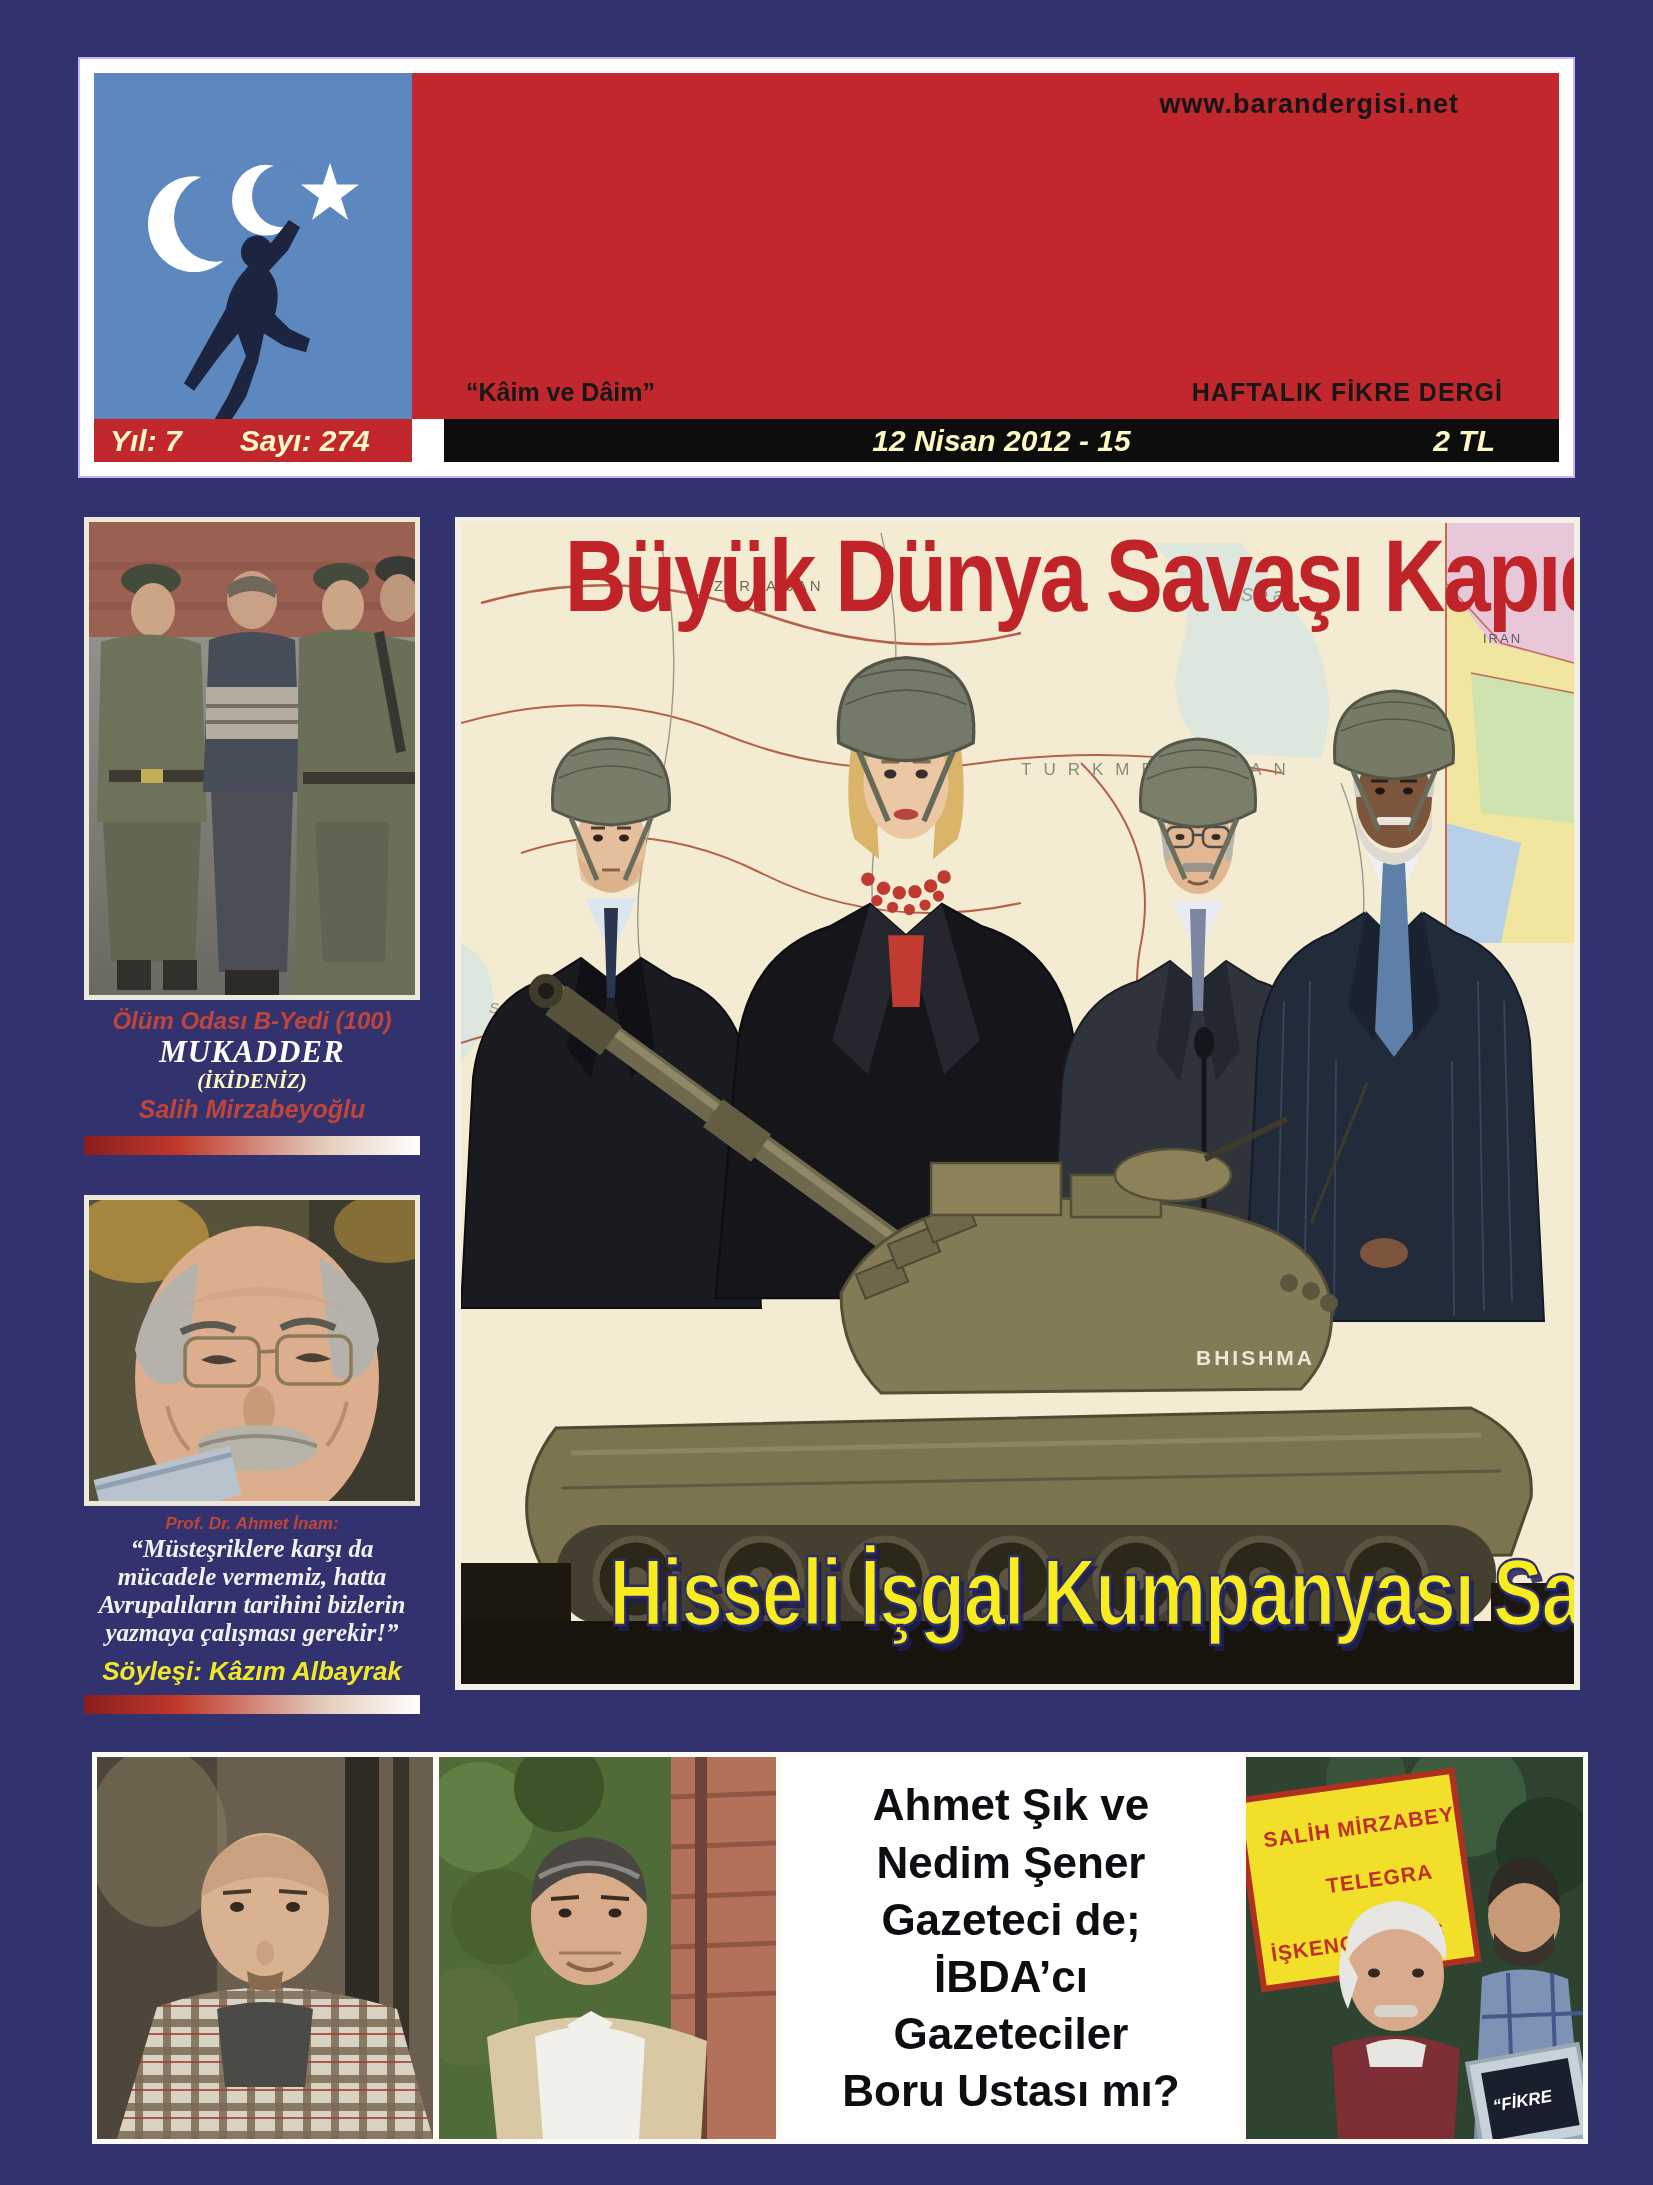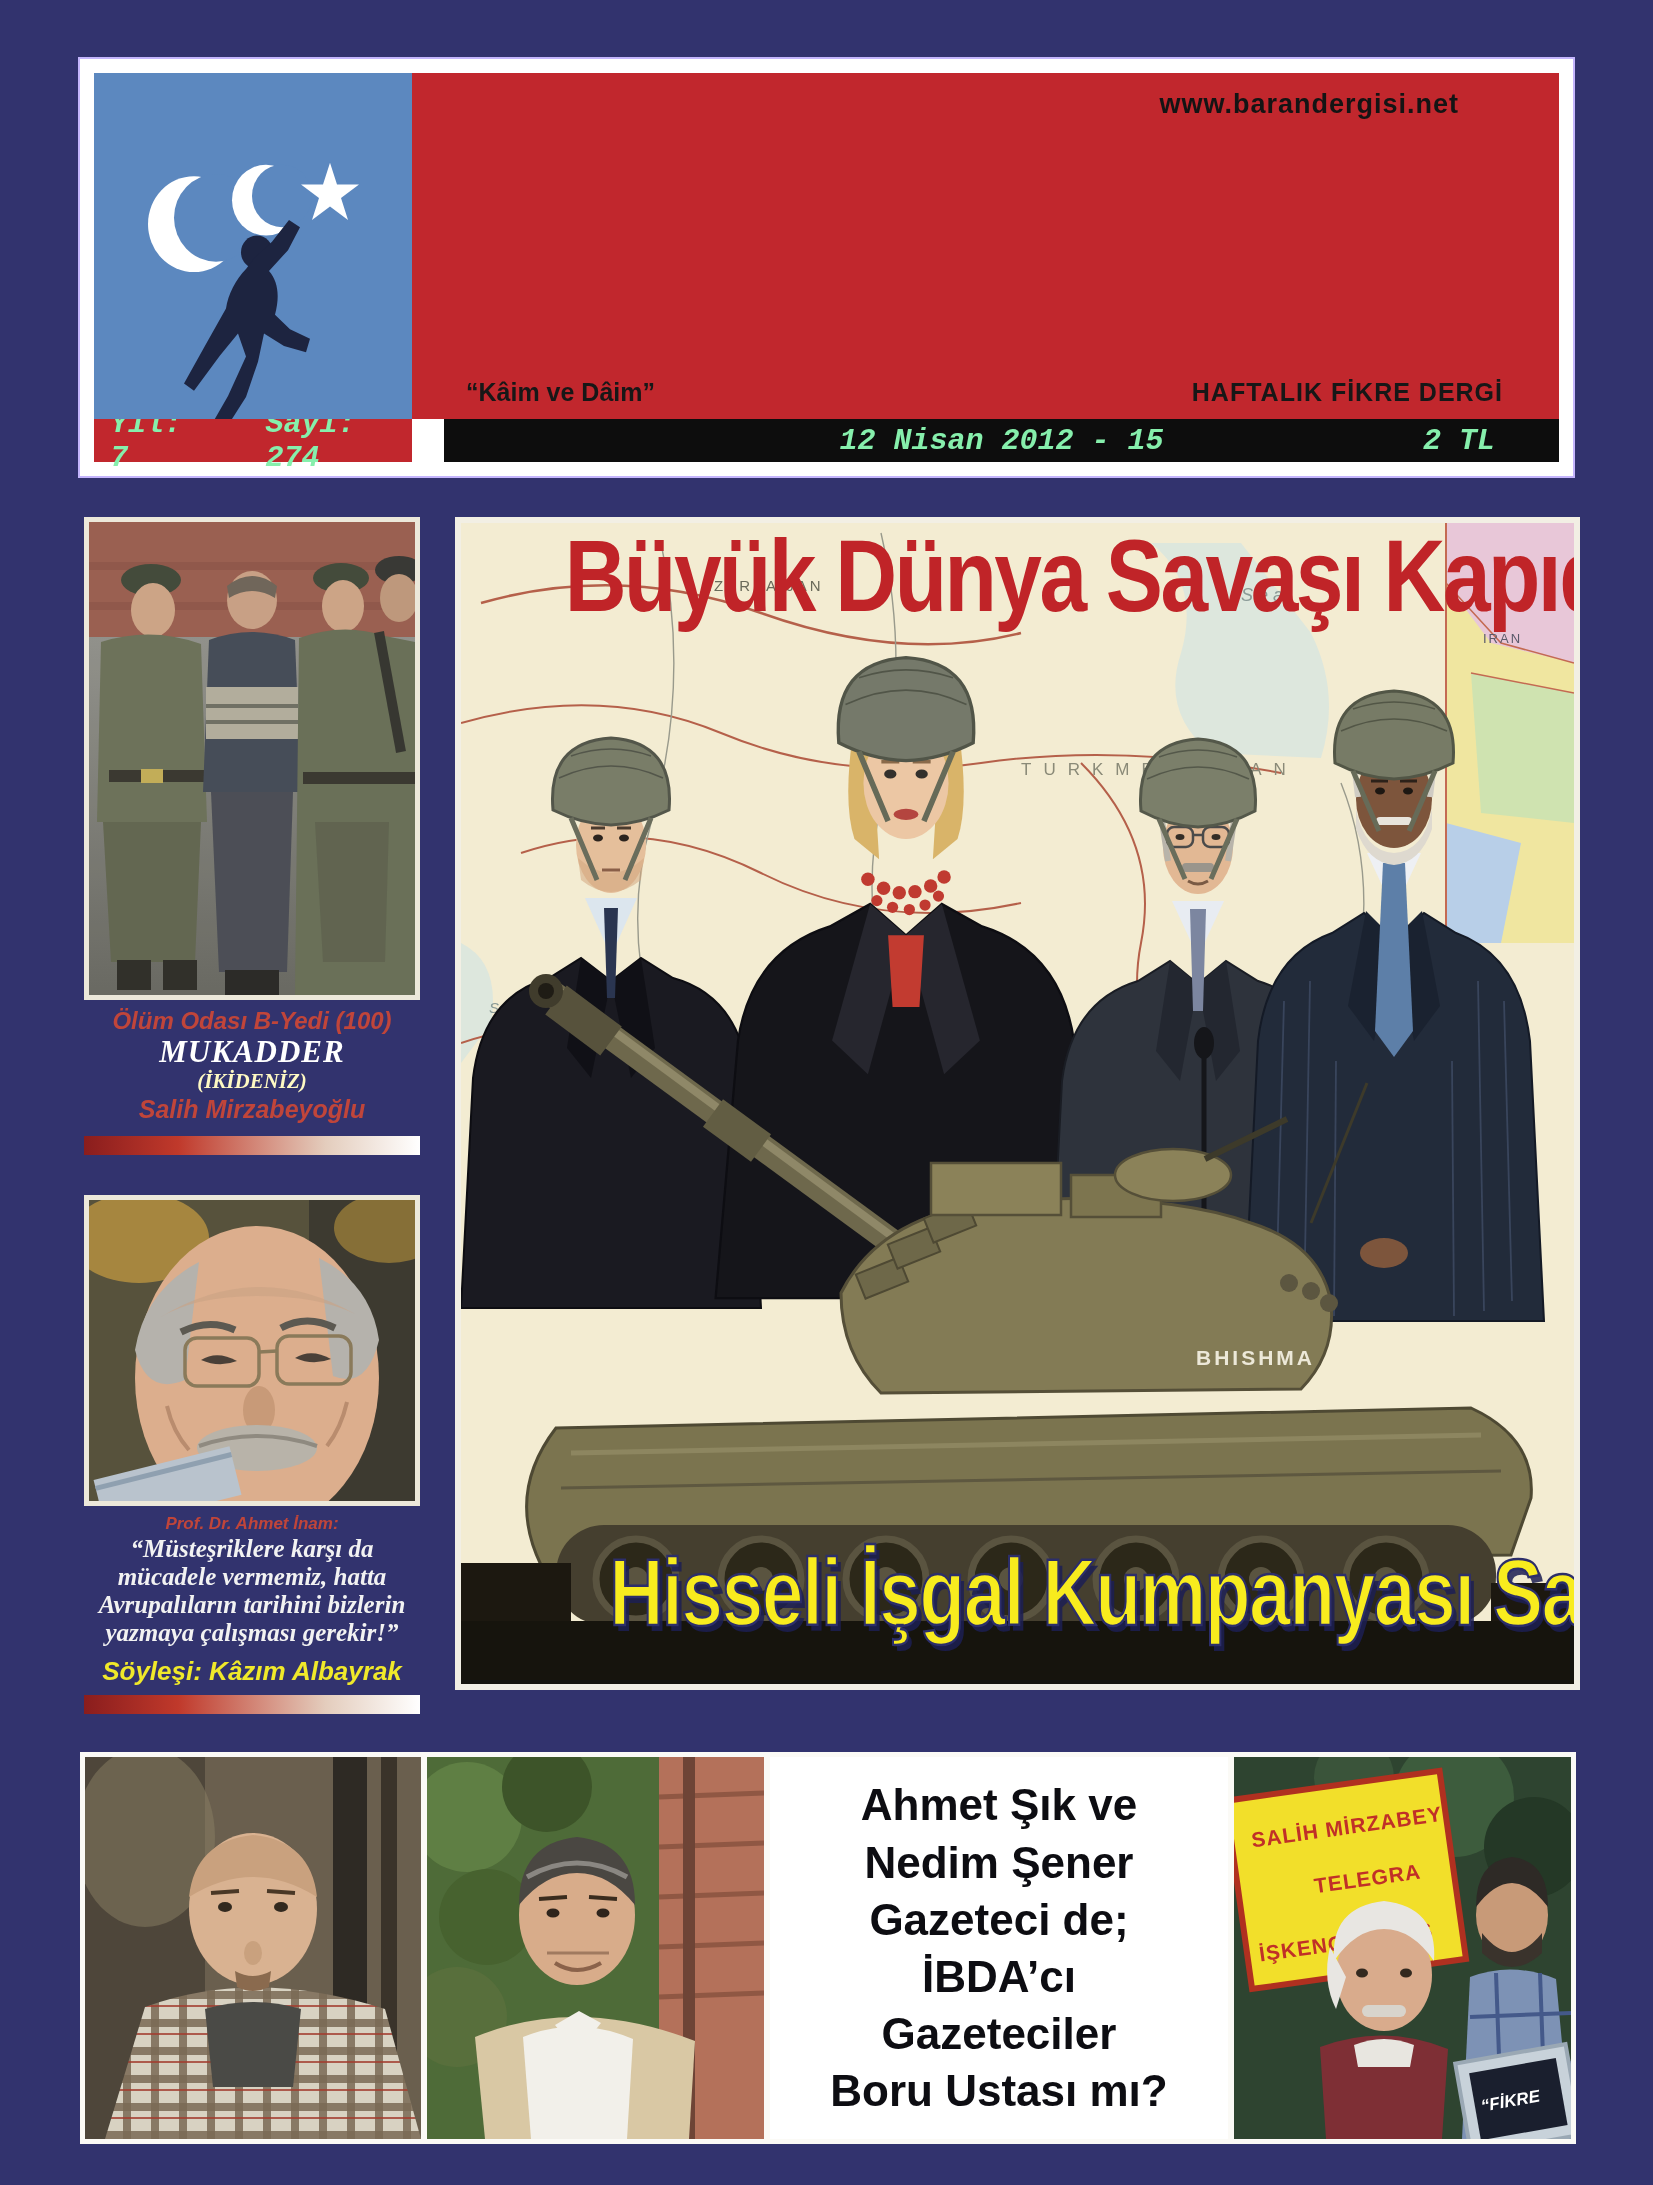--- a/index.html
+++ b/index.html
@@ -18,22 +18,22 @@
   .website{position:absolute;top:16px;right:100px;font-weight:bold;
            font-size:27px;color:#141414;letter-spacing:1px;}
   .baran-wrap{position:absolute;left:0;right:0;top:34px;text-align:center;}
   .baran{display:inline-block;font-size:248px;font-weight:bold;color:#ffffff;
          line-height:.95;letter-spacing:4px;transform:scaleX(1.08);
          text-shadow:-10px 10px 14px rgba(60,60,75,.45);}
   .motto{position:absolute;left:54px;bottom:12px;font-weight:bold;
          font-size:25px;color:#171717;}
   .tagline{position:absolute;right:56px;bottom:12px;font-weight:bold;
            font-size:25px;color:#171717;letter-spacing:1px;}
-  .mast-bar{height:43px;display:flex;font-family:Liberation Mono, monospace;
-            font-style:italic;font-weight:bold;color:#86efac;font-size:30px;}
+  .mast-bar{height:43px;display:flex;font-family:Liberation Sans, sans-serif;
+            font-style:italic;font-weight:bold;color:#fef9c3;font-size:30px;}
   .bar-left{width:318px;flex:none;background:#c1272d;display:flex;
             align-items:center;gap:58px;padding-left:16px;box-sizing:border-box;}
   .bar-mid{flex:1;background:#0d0d0d;position:relative;display:flex;
            align-items:center;justify-content:center;margin-left:32px;}
   .bar-price{position:absolute;right:64px;top:50%;transform:translateY(-50%);}
 
   
   .photo-frame{box-sizing:border-box;border:5px solid #ece8da;background:#888;}
   .cap{width:336px;text-align:center;line-height:1.12;font-style:italic;}
   .cap-red{color:#c0453a;font-weight:bold;font-size:24px;}
@@ -58,21 +58,21 @@
   .hl-top span{display:inline-block;transform:scaleX(.84);white-space:nowrap;
                letter-spacing:-3px;}
   .hl-bottom{position:absolute;bottom:44px;left:0;right:0;text-align:center;z-index:6;
              font-size:94px;font-weight:bold;color:#f8ec1e;line-height:1;
              -webkit-text-stroke:2.5px #2c2e6a;
              text-shadow:5px 6px 0 rgba(28,30,84,.85);}
   .hl-bottom span{display:inline-block;transform:scaleX(.8);white-space:nowrap;
                   letter-spacing:-2px;}
 
   
-  .strip{left:80px;top:1752px;width:1496px;height:392px;background:#fbfaf6;
+  .strip{left:92px;top:1752px;width:1496px;height:392px;background:#fbfaf6;
          display:flex;gap:6px;padding:5px;box-sizing:border-box;}
   .strip-photo{height:382px;flex:none;overflow:hidden;}
   .strip-text{flex:1;display:flex;align-items:center;justify-content:center;
               text-align:center;background:#ffffff;color:#0d0d12;
               font-weight:bold;font-size:44px;line-height:1.3;
               white-space:pre-line;}
 </style>
 </head>
 <body>
 

